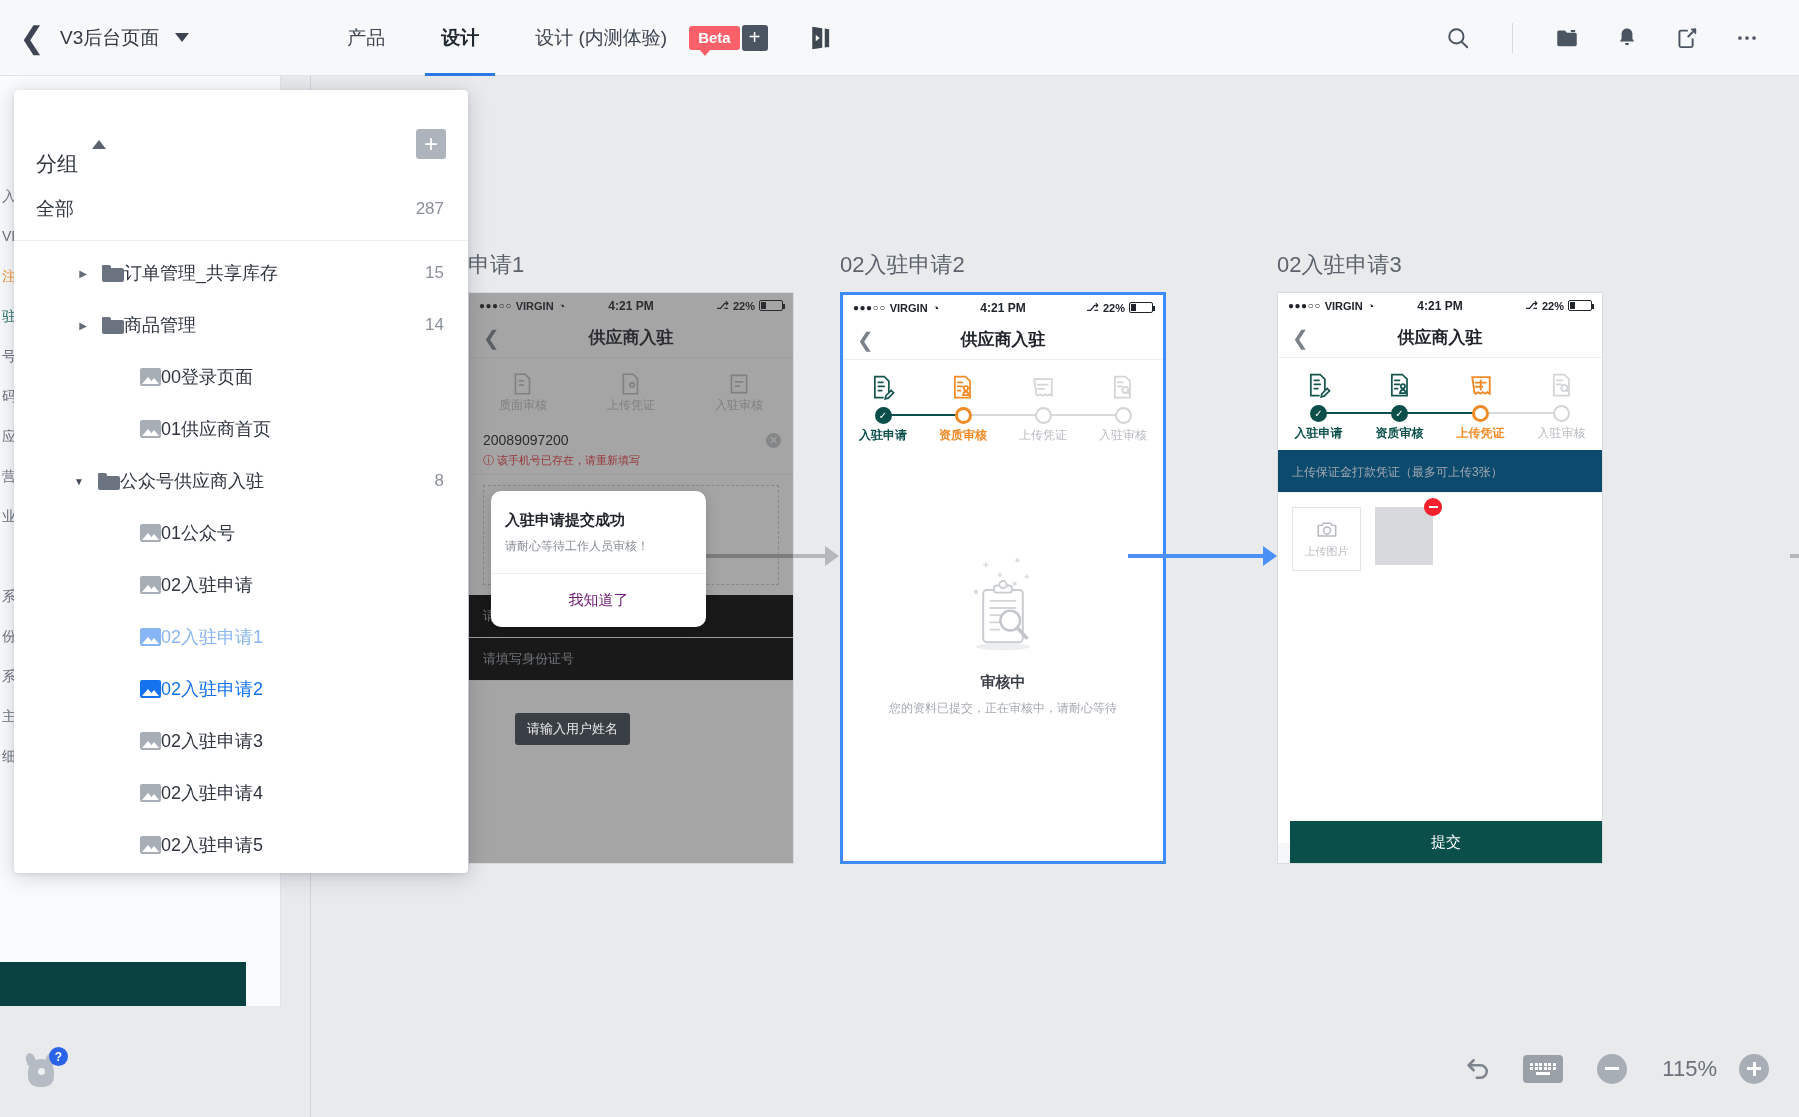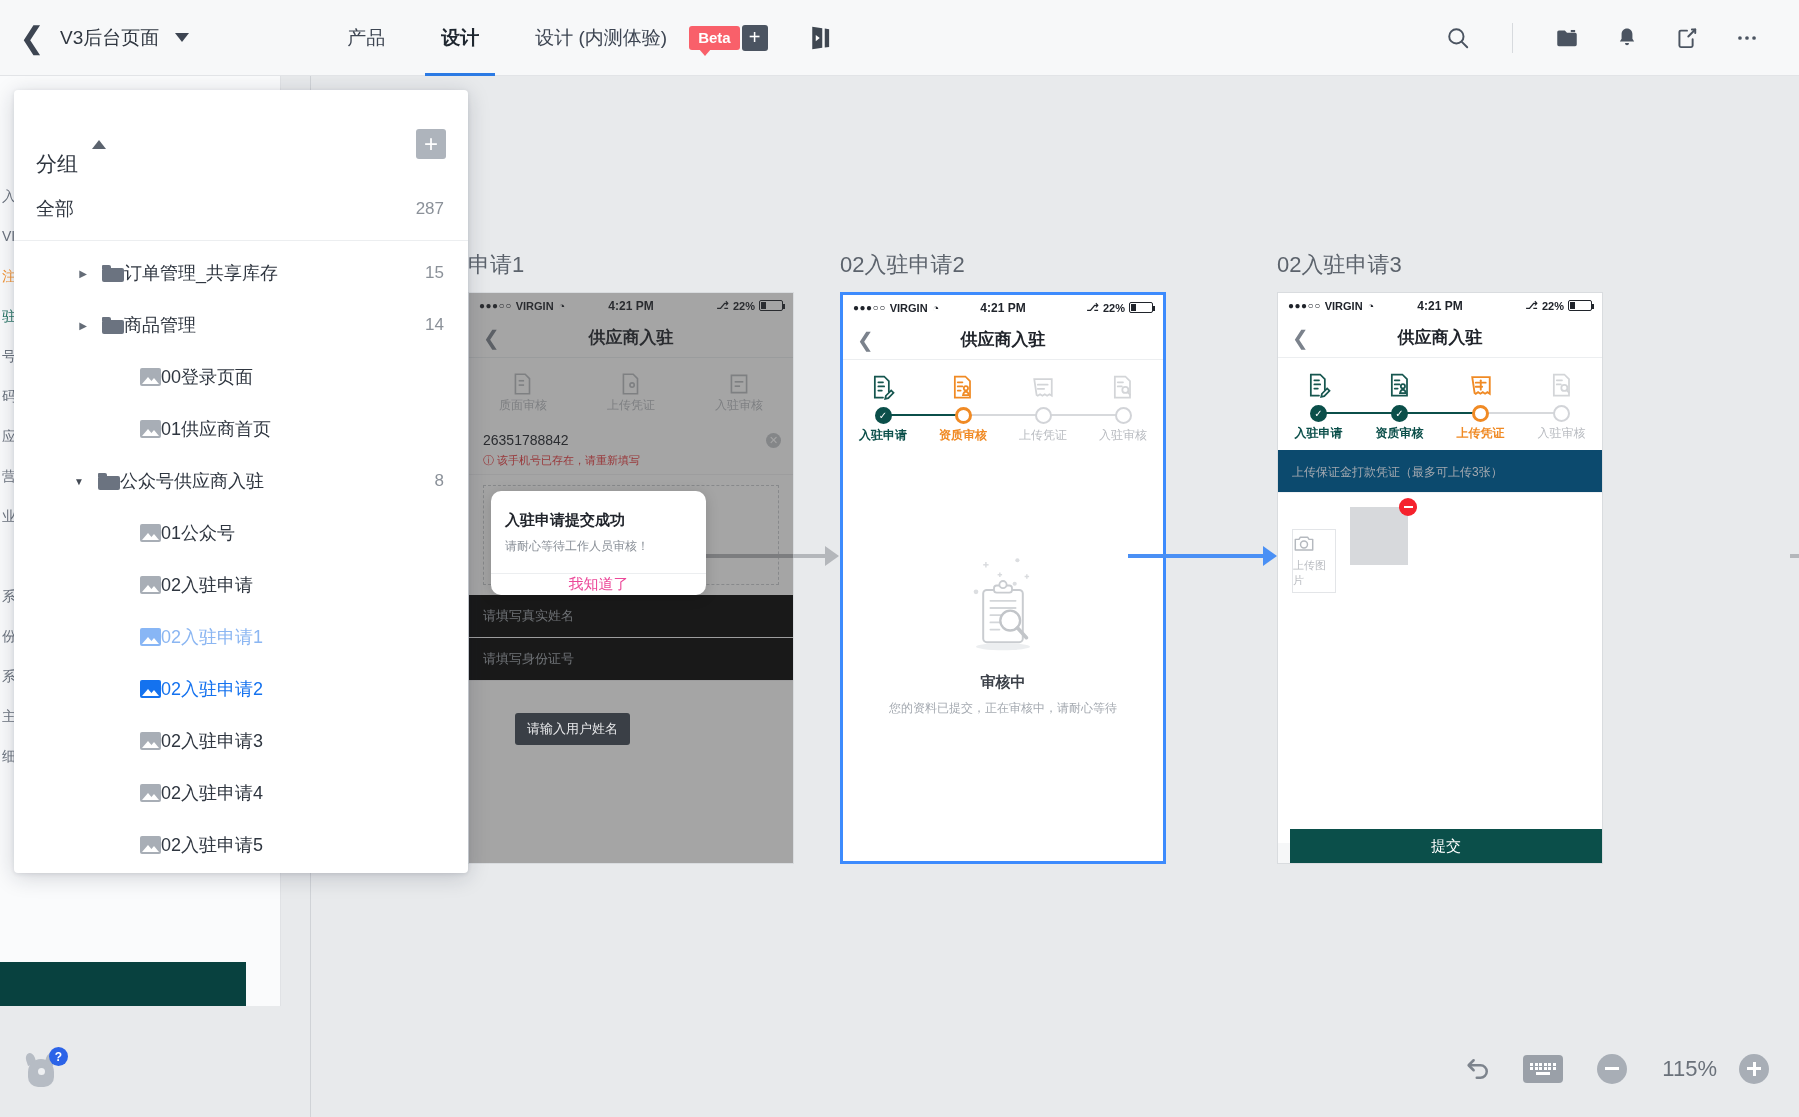--- a/index.html
+++ b/index.html
@@ -223,34 +223,33 @@
   .audit-sub { font-size: 12px; color: #a4a9b0; margin-top: 8px; }
 
   
   .upl-head {
     background: #0c4a6e; padding: 13px 14px 11px; border-bottom: 1px solid #f0f1f3;
     font-size: 14px; color: #2f3640; font-weight: bold;
   }
   .upl-head span { font-size: 12px; color: #a4a9b0; font-weight: normal; }
   .upl-area { background: #fff; padding: 14px; display: flex; gap: 14px; height: 350px;}
   .upl-box {
-    width: 44px; height: 64px; border: 1px solid #e3e5e8; display: flex;
-    flex-direction: column; justify-content: center; gap: 5px;
+    width: 69px; height: 64px; border: 1px solid #e3e5e8; display: flex;
+    flex-direction: column; align-items: center; justify-content: center; gap: 5px;
     background: #fff;
-    margin-top: 22px;
   }
   .upl-box-label { font-size: 11px; color: #b8bbc0; }
   .upl-thumb { width: 58px; height: 58px; background: #d7d9dc; position: relative; }
   .upl-del {
     position: absolute; right: -9px; top: -9px; width: 18px; height: 18px;
     background: #f5222d; border-radius: 50%; display: flex; align-items: center; justify-content: center;
   }
   .upl-del i { width: 9px; height: 2px; background: #fff; display: block; }
   .submit-btn {
-    position: absolute; left: 12px; right: 0; bottom: 0; height: 34px; background: #0b4f4a;
+    position: absolute; left: 12px; right: 0; bottom: 0; height: 42px; background: #0b4f4a;
     color: #fff; font-size: 15px; display: flex; align-items: center; justify-content: center;
     cursor: pointer;
   }
 
   
   .phone1-dim { position: relative; }
   .dim-overlay {
     position: absolute; inset: 0; background: rgba(55,55,55,.45); z-index: 5; pointer-events:none;
   }
   .p1-field {
@@ -275,22 +274,22 @@
   }
   .modal {
     position: absolute; z-index: 8; left: 22px; top: 198px; width: 215px;
     background: #fff; border-radius: 10px; overflow: hidden;
     box-shadow: 0 2px 14px rgba(0,0,0,.16);
   }
   .modal-body { padding: 20px 14px 18px; }
   .modal-title { font-size: 15px; color: #20242b; font-weight: bold; }
   .modal-sub { font-size: 12px; color: #8a9098; margin-top: 8px; }
   .modal-btn {
-    border-top: 1px solid #eceef0; text-align: center; padding: 1px 0;
-    font-size: 15px; color: #ec4899; cursor: pointer;
+    border-top: 1px solid #eceef0; text-align: center; padding: 17px 0;
+    font-size: 15px; color: #701a75; cursor: pointer;
   }
   .tooltip-dark {
     position: absolute; z-index: 9; left: 46px; top: 420px;
     background: #3a3f46; color: #e9eaec; font-size: 13px; padding: 7px 12px; border-radius: 3px;
   }
 
   
   .arrow { position: absolute; height: 4px; }
   .arrow .shaft { position: absolute; left: 0; top: 0; height: 4px; }
   .arrow .head {
@@ -479,21 +478,21 @@
             </div>
           </div>
           <div class="step-labels">
             <div>质面审核</div>
             <div>上传凭证</div>
             <div>入驻审核</div>
           </div>
         </div>
 
         <div class="p1-field">
-          <span>26351788842</span>
+          <span>20089097200</span>
           <span class="p1-clear">✕</span>
           <div class="p1-err">
             <span>ⓘ</span>
             <span>该手机号已存在，请重新填写</span>
           </div>
         </div>
 
         <div class="p1-upload">
           <div class="p1-dash">
             <span>上传营业执照</span>

